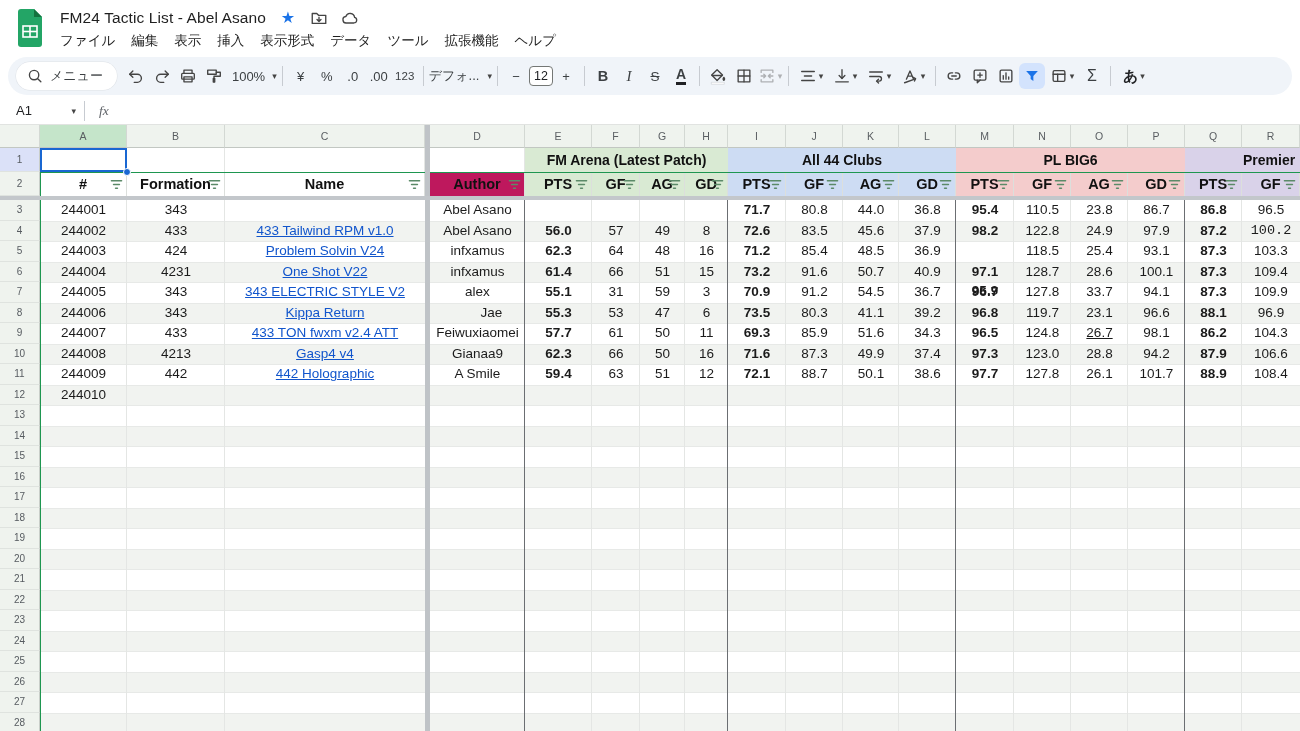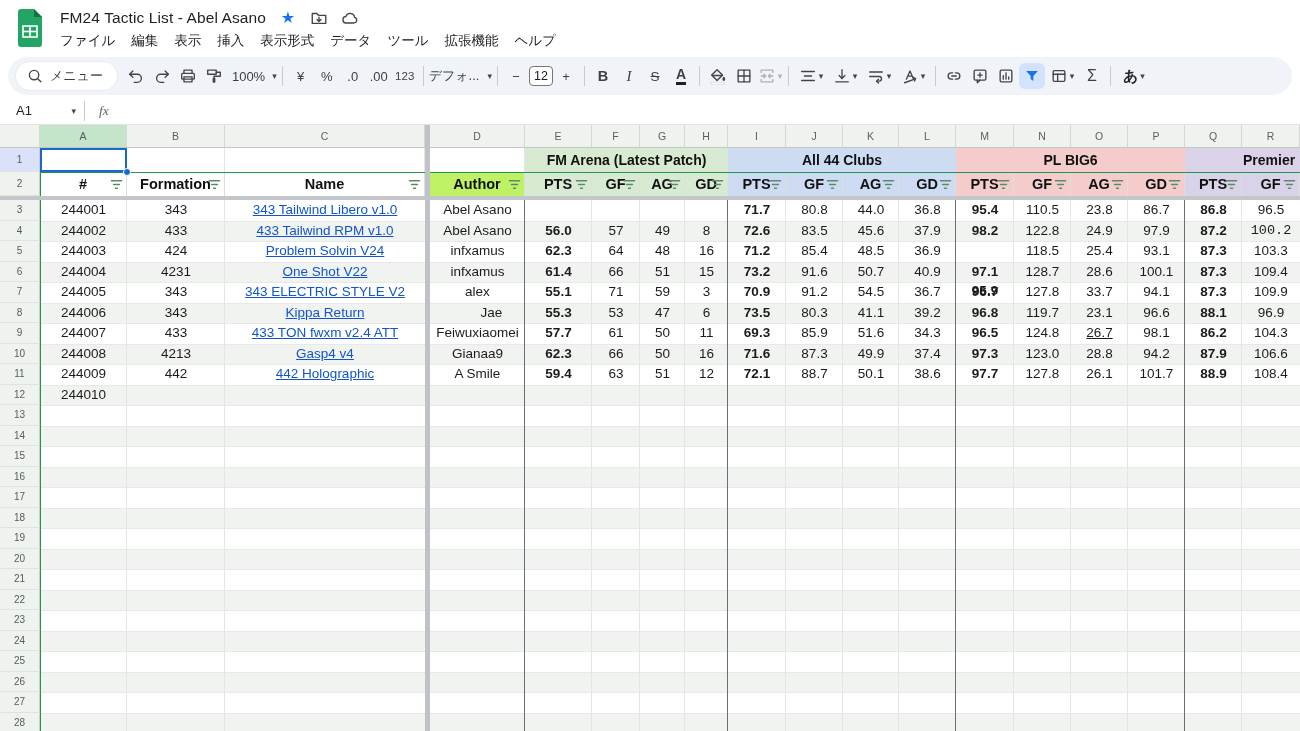--- a/index.html
+++ b/index.html
@@ -431,21 +431,21 @@
     <div class="abs hdrcell" style="left: 225px; top: 47px; width: 200px; height: 24px; background: rgb(255, 255, 255);">
       <div>Name</div>
       <svg viewBox="0 0 14 12" class="filter-ic" width="13" height="11">
         <g stroke="#5b8a68" stroke-width="1.7" stroke-linecap="round">
           <line x1="1.5" y1="2" x2="12.5" y2="2"></line>
           <line x1="3.8" y1="6" x2="10.2" y2="6"></line>
           <line x1="6" y1="10" x2="8" y2="10"></line>
         </g>
       </svg>
     </div>
-    <div class="abs hdrcell" style="left: 430px; top: 47px; width: 95px; height: 24px; background: #bef264;">
+    <div class="abs hdrcell" style="left: 430px; top: 47px; width: 95px; height: 24px; background: #be185d;">
       <div>Author</div>
       <svg viewBox="0 0 14 12" class="filter-ic" width="13" height="11">
         <g stroke="#5b8a68" stroke-width="1.7" stroke-linecap="round">
           <line x1="1.5" y1="2" x2="12.5" y2="2"></line>
           <line x1="3.8" y1="6" x2="10.2" y2="6"></line>
           <line x1="6" y1="10" x2="8" y2="10"></line>
         </g>
       </svg>
     </div>
     <div class="abs hdrcell" style="left: 525px; top: 47px; width: 67px; height: 24px; background: rgb(217, 234, 211);">
@@ -583,21 +583,20 @@
       <svg viewBox="0 0 14 12" class="filter-ic" width="13" height="11">
         <g stroke="#5b8a68" stroke-width="1.7" stroke-linecap="round">
           <line x1="1.5" y1="2" x2="12.5" y2="2"></line>
           <line x1="3.8" y1="6" x2="10.2" y2="6"></line>
           <line x1="6" y1="10" x2="8" y2="10"></line>
         </g>
       </svg>
     </div>
     <div class="abs cell" style="left: 40px; top: 75px; width: 87px; height: 20.5px; line-height: 20.5px;">244001</div>
     <div class="abs cell" style="left: 127px; top: 75px; width: 98px; height: 20.5px; line-height: 20.5px;">343</div>
-    <div class="abs cell link" style="left: 225px; top: 75px; width: 200px; height: 20.5px; line-height: 20.5px;">343 Tailwind Libero v1.0</div>
     <div class="abs cell" style="left: 430px; top: 75px; width: 95px; height: 20.5px; line-height: 20.5px;">Abel Asano</div>
     <div class="abs cell bold" style="left: 728px; top: 75px; width: 58px; height: 20.5px; line-height: 20.5px;">71.7</div>
     <div class="abs cell" style="left: 786px; top: 75px; width: 57px; height: 20.5px; line-height: 20.5px;">80.8</div>
     <div class="abs cell" style="left: 843px; top: 75px; width: 56px; height: 20.5px; line-height: 20.5px;">44.0</div>
     <div class="abs cell" style="left: 899px; top: 75px; width: 57px; height: 20.5px; line-height: 20.5px;">36.8</div>
     <div class="abs cell bold" style="left: 956px; top: 75px; width: 58px; height: 20.5px; line-height: 20.5px;">95.4</div>
     <div class="abs cell" style="left: 1014px; top: 75px; width: 57px; height: 20.5px; line-height: 20.5px;">110.5</div>
     <div class="abs cell" style="left: 1071px; top: 75px; width: 57px; height: 20.5px; line-height: 20.5px;">23.8</div>
     <div class="abs cell" style="left: 1128px; top: 75px; width: 57px; height: 20.5px; line-height: 20.5px;">86.7</div>
     <div class="abs cell bold" style="left: 1185px; top: 75px; width: 57px; height: 20.5px; line-height: 20.5px;">86.8</div>
@@ -654,21 +653,21 @@
     <div class="abs cell" style="left: 1014px; top: 136.5px; width: 57px; height: 20.5px; line-height: 20.5px;">128.7</div>
     <div class="abs cell" style="left: 1071px; top: 136.5px; width: 57px; height: 20.5px; line-height: 20.5px;">28.6</div>
     <div class="abs cell" style="left: 1128px; top: 136.5px; width: 57px; height: 20.5px; line-height: 20.5px;">100.1</div>
     <div class="abs cell bold" style="left: 1185px; top: 136.5px; width: 57px; height: 20.5px; line-height: 20.5px;">87.3</div>
     <div class="abs cell" style="left: 1242px; top: 136.5px; width: 58px; height: 20.5px; line-height: 20.5px;">109.4</div>
     <div class="abs cell" style="left: 40px; top: 157px; width: 87px; height: 20.5px; line-height: 20.5px;">244005</div>
     <div class="abs cell" style="left: 127px; top: 157px; width: 98px; height: 20.5px; line-height: 20.5px;">343</div>
     <div class="abs cell link" style="left: 225px; top: 157px; width: 200px; height: 20.5px; line-height: 20.5px;">343 ELECTRIC STYLE V2</div>
     <div class="abs cell" style="left: 430px; top: 157px; width: 95px; height: 20.5px; line-height: 20.5px;">alex</div>
     <div class="abs cell bold" style="left: 525px; top: 157px; width: 67px; height: 20.5px; line-height: 20.5px;">55.1</div>
-    <div class="abs cell" style="left: 592px; top: 157px; width: 48px; height: 20.5px; line-height: 20.5px;">71</div>
+    <div class="abs cell" style="left: 592px; top: 157px; width: 48px; height: 20.5px; line-height: 20.5px;">31</div>
     <div class="abs cell" style="left: 640px; top: 157px; width: 45px; height: 20.5px; line-height: 20.5px;">59</div>
     <div class="abs cell" style="left: 685px; top: 157px; width: 43px; height: 20.5px; line-height: 20.5px;">3</div>
     <div class="abs cell bold" style="left: 728px; top: 157px; width: 58px; height: 20.5px; line-height: 20.5px;">70.9</div>
     <div class="abs cell" style="left: 786px; top: 157px; width: 57px; height: 20.5px; line-height: 20.5px;">91.2</div>
     <div class="abs cell" style="left: 843px; top: 157px; width: 56px; height: 20.5px; line-height: 20.5px;">54.5</div>
     <div class="abs cell" style="left: 899px; top: 157px; width: 57px; height: 20.5px; line-height: 20.5px;">36.7</div>
     <div class="abs cell bold" style="left: 956px; top: 157px; width: 58px; height: 20.5px; line-height: 20.5px;">96.7</div>
     <div class="abs cell" style="left: 1014px; top: 157px; width: 57px; height: 20.5px; line-height: 20.5px;">127.8</div>
     <div class="abs cell" style="left: 1071px; top: 157px; width: 57px; height: 20.5px; line-height: 20.5px;">33.7</div>
     <div class="abs cell" style="left: 1128px; top: 157px; width: 57px; height: 20.5px; line-height: 20.5px;">94.1</div>

